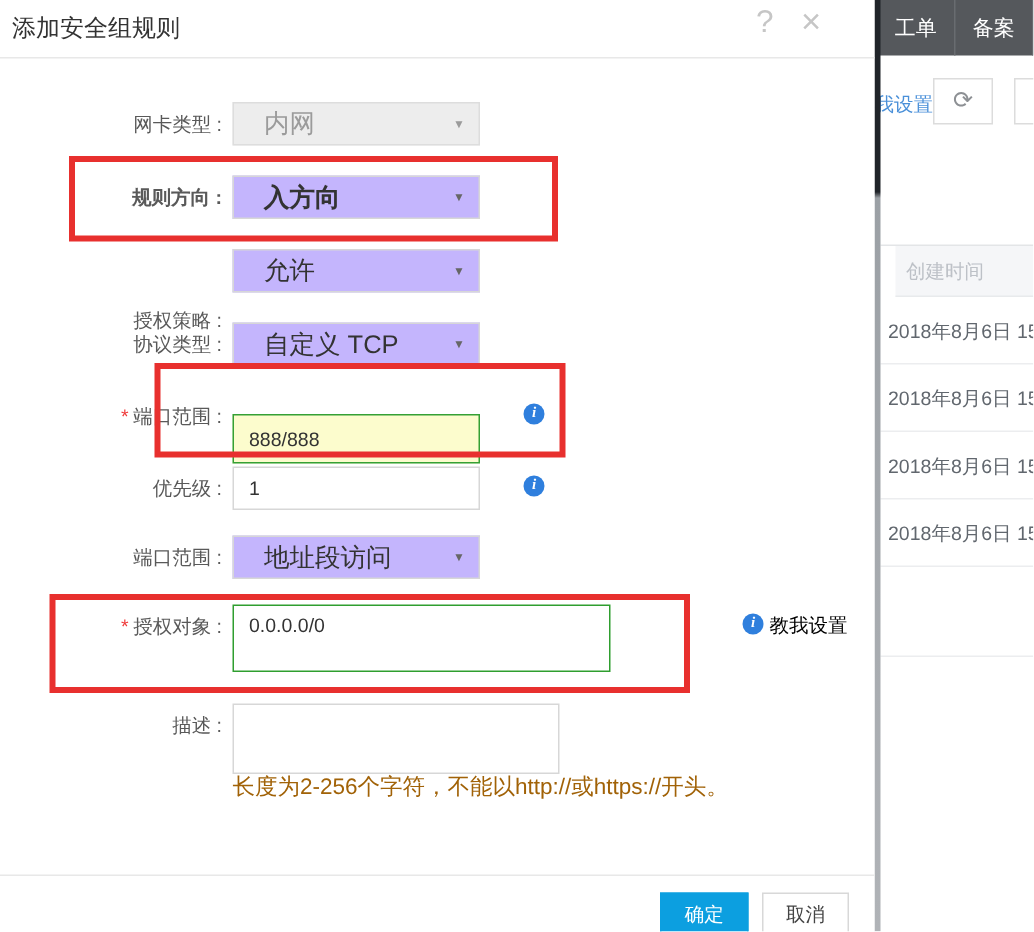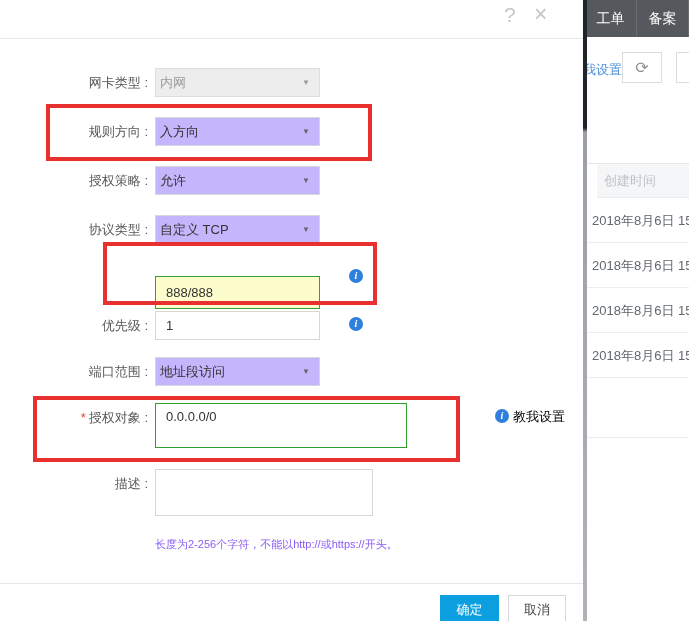--- a/index.html
+++ b/index.html
@@ -38,31 +38,31 @@
   .dlg-close{position:absolute;left:534px;top:1px;font-size:23px;color:#c6c6c6;cursor:pointer;}
   .dlg-divider{position:absolute;left:0;top:38px;width:583px;height:1px;background:#e8e8e8;}
   .foot-divider{position:absolute;left:0;top:583px;width:583px;height:1px;background:#e8e8e8;}
 
   .frow{position:absolute;left:0;width:644px;}
   .flabel{position:absolute;left:30px;width:118px;text-align:right;font-size:13px;color:#595959;
           white-space:nowrap;}
   .req{color:#f03b3b;margin-right:3px;}
   .sel{position:absolute;left:155px;width:165px;height:29px;border:1px solid #d7d7d7;background:#c4b5fd;
        cursor:pointer;}
-  .sel .val{display:block;padding-left:4px;line-height:27px;font-size:13px;color:#333;white-space:nowrap;}
+  .sel .val{display:block;padding-left:20px;line-height:27px;font-size:17px;color:#333;white-space:nowrap;}
   .sel .caret{position:absolute;right:9px;top:0;line-height:27px;font-size:8px;color:#666;}
   .sel.disabled{background:#ededed;border-color:#ddd;cursor:default;}
   .sel.disabled .val,.sel.disabled .caret{color:#9b9b9b;}
   .txtinput{position:absolute;left:155px;width:165px;height:29px;border:1px solid #d7d7d7;
             padding:0 0 0 10px;font-size:13px;color:#333;background:#fff;outline:none;}
   .txtinput.valid{height:33px;background:#fcfccd;border:1px solid #35a035;margin-top:15px;}
   .ta{position:absolute;left:155px;background:#fff;border:1px solid #d7d7d7;}
   .ta.valid{border:1px solid #2f9e2f;}
   .ta .ta-text{padding:5px 10px;font-size:13px;color:#333;white-space:pre-wrap;}
-  .hint{position:absolute;left:155px;top:537px;font-size:11px;color:#8b5cf6;white-space:nowrap;}
+  .hint{position:absolute;left:155px;top:515px;font-size:15px;color:#a16207;white-space:nowrap;}
   .info-dot{position:absolute;width:14px;height:14px;border-radius:50%;background:#2f7fdd;color:#fff;
             font-family:"Liberation Serif","DejaVu Serif",serif;font-style:italic;font-weight:bold;
             font-size:10px;text-align:center;line-height:14px;cursor:pointer;}
   .teach-link{position:absolute;left:513px;top:408px;font-size:13px;color:#000000;text-decoration:none;cursor:pointer;}
 
   .annot{position:absolute;border:4px solid #e8302e;pointer-events:none;}
 
   .btn{position:absolute;top:595px;height:30px;font-size:13px;text-align:center;line-height:28px;cursor:pointer;}
   .btn-confirm{left:440px;width:59px;background:#0c9fe0;color:#fff;border:1px solid #0c9fe0;}
   .btn-cancel{left:508px;width:58px;background:#fff;color:#444;border:1px solid #d8d8d8;}
@@ -91,57 +91,59 @@
     <div class="tbl-row">2018年8月6日 15</div>
     <div class="tbl-row">2018年8月6日 15</div>
     <div class="tbl-row">2018年8月6日 15</div>
     <div class="tbl-row empty"></div>
   </div>
 
   <div class="edge-strip"></div>
 
   <div class="dialog">
 
+    <div class="dlg-title">添加安全组规则</div>
     <span class="dlg-help">?</span>
     <span class="dlg-close">×</span>
     <div class="dlg-divider"></div>
 
     <div class="frow" style="top:68px;height:29px;">
       <span class="flabel" style="line-height:29px;"><span class="req"></span><span>网卡类型 :</span></span>
       <div class="sel disabled">
         <span class="val">内网</span>
         <span class="caret">▼</span>
       </div>
     </div>
 
-    <div class="frow" style="top:117px;height:29px;">
+    <div class="frow" style="top:117px;height:29px;font-weight:bold;">
       <span class="flabel" style="line-height:29px;"><span class="req"></span><span>规则方向 :</span></span>
       <div class="sel">
         <span class="val">入方向</span>
         <span class="caret">▼</span>
       </div>
     </div>
 
     <div class="frow" style="top:166px;height:29px;">
-      <span class="flabel" style="line-height:29px;"><span class="req"></span><span>授权策略 :</span></span>
+      <span class="flabel" style="line-height:29px;margin-top:33px;"><span class="req"></span><span>授权策略 :</span></span>
       <div class="sel">
         <span class="val">允许</span>
         <span class="caret">▼</span>
       </div>
     </div>
 
     <div class="frow" style="top:215px;height:29px;">
       <span class="flabel" style="line-height:29px;"><span class="req"></span><span>协议类型 :</span></span>
       <div class="sel">
         <span class="val">自定义 TCP</span>
         <span class="caret">▼</span>
       </div>
     </div>
 
     <div class="frow" style="top:261px;height:33px;">
+      <span class="flabel" style="line-height:33px;"><span class="req">*</span><span>端口范围 :</span></span>
       <input class="txtinput valid" value="888/888" style="">
     </div>
     <span class="info-dot" style="left:349px;top:269px;">i</span>
 
     <div class="frow" style="top:311px;height:29px;">
       <span class="flabel" style="line-height:29px;"><span class="req"></span><span>优先级 :</span></span>
       <input class="txtinput" value="1" style="">
     </div>
     <span class="info-dot" style="left:349px;top:317px;">i</span>
 

